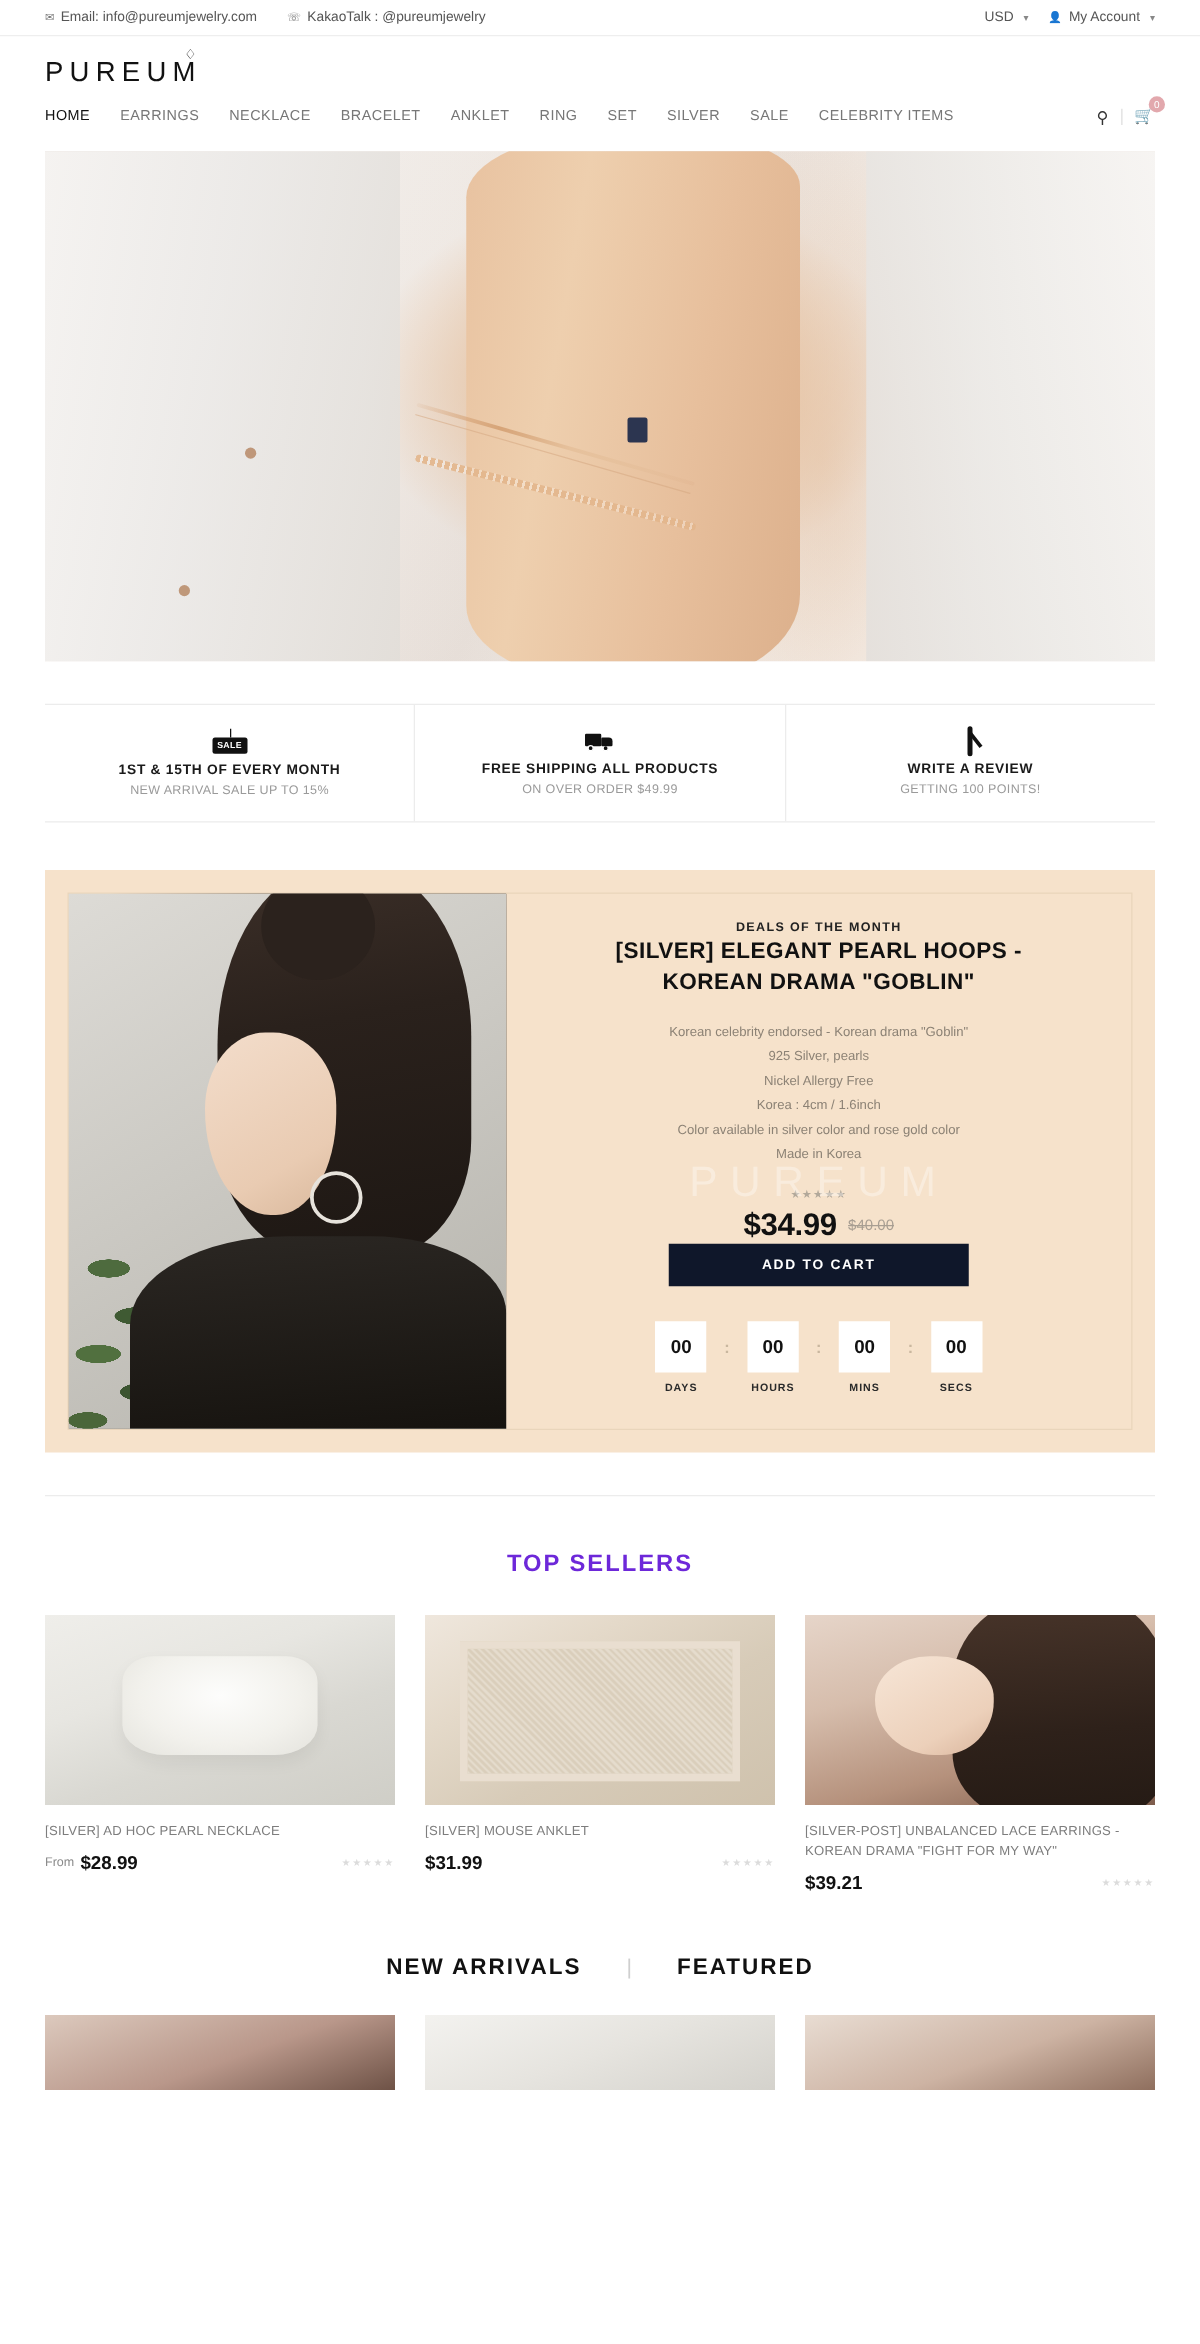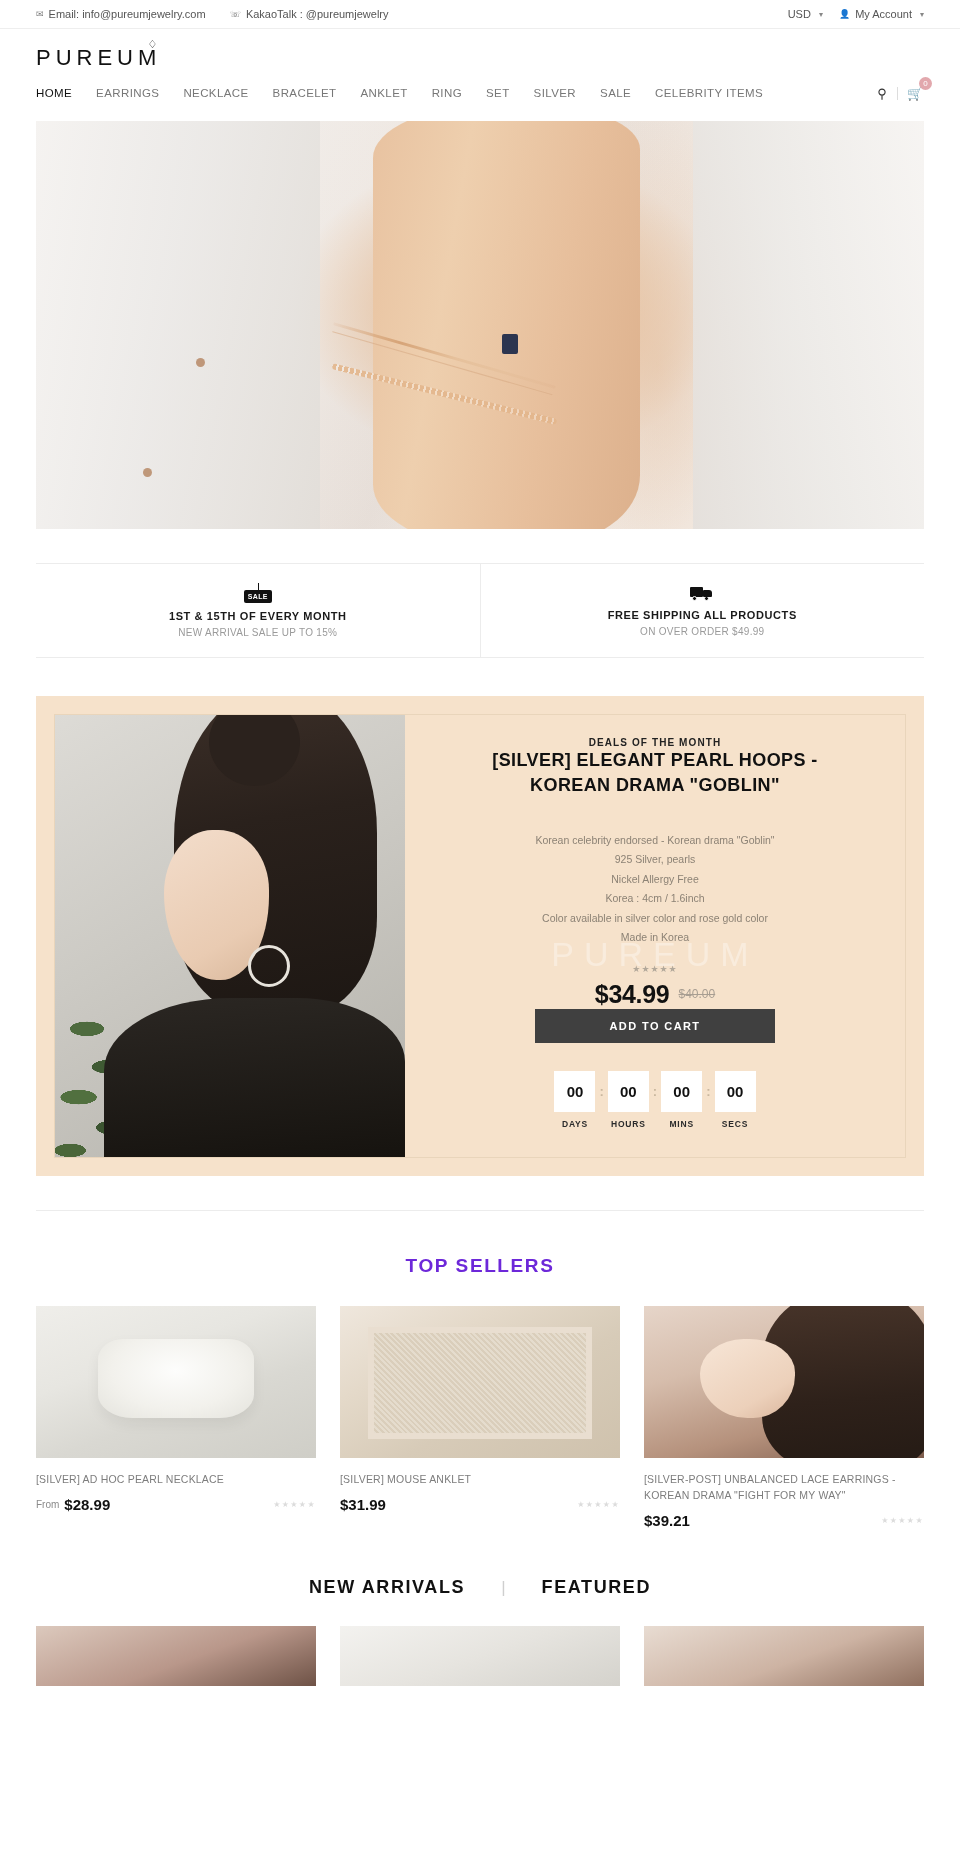--- a/index.html
+++ b/index.html
@@ -263,34 +263,34 @@
     font-size: 34px; letter-spacing: 10px;
     color: rgba(255,255,255,0.35);
     pointer-events: none;
     white-space: nowrap;
   }
   .deals-eyebrow {
     font-size: 10px; font-weight: bold; letter-spacing: 1.1px; color:#222;
   }
   .deals-title {
     font-size: 18px; font-weight: bold; letter-spacing: .4px; color: #111;
-    text-align: center; line-height: 1.35; margin-bottom: 34px; max-width: 400px;
+    text-align: center; line-height: 1.35; margin-bottom: 20px; max-width: 400px;
   }
   .deals-desc { text-align: center; font-size: 10.5px; color: #8c8275; line-height: 1.85; margin-bottom: 16px; }
   .stars { color:#b2a89a; font-size: 9px; letter-spacing: 1px; margin-bottom: 6px; }
   .price-row { display:flex; align-items: center; gap: 9px; }
   .price-now { font-size: 25px; font-weight: bold; color: #111; letter-spacing: -.3px; }
   .price-old { font-size: 12px; color: #a89e92; text-decoration: line-through; }
   .atc-btn {
-    background:#404040; color:#fff; border:none;
+    background:#0f172a; color:#fff; border:none;
     width: 240px; height: 34px;
     font-size: 11px; font-weight: bold; letter-spacing: 1.4px;
     cursor: pointer; margin-bottom: 28px;
   }
-  .timer { display:flex; align-items:flex-start; gap: 4px; }
+  .timer { display:flex; align-items:flex-start; gap: 14px; }
   .timer-cell { display:flex; flex-direction:column; align-items:center; gap:7px; }
   .timer-box {
     width: 41px; height: 41px; background:#fff;
     display:flex; align-items:center; justify-content:center;
     font-size: 15px; font-weight: bold; color:#111;
   }
   .timer-label { font-size: 8.5px; letter-spacing: .8px; color:#2b2b2b; font-weight:600; }
   .timer-colon { font-size: 13px; color:#c9b79f; line-height: 41px; font-weight:bold; }
 
   
@@ -425,20 +425,25 @@
 <div class="features">
   <div class="feature">
     <span class="feature-ico"><span class="sale-tag">SALE</span></span>
     <div class="feature-title">1ST &amp; 15TH OF EVERY MONTH</div>
     <div class="feature-sub">NEW ARRIVAL SALE UP TO 15%</div>
   </div>
   <div class="feature">
     <span class="feature-ico"><span class="truck"><i class="w1"></i><i class="w2"></i></span></span>
     <div class="feature-title">FREE SHIPPING ALL PRODUCTS</div>
     <div class="feature-sub">ON OVER ORDER $49.99</div>
+  </div>
+  <div class="feature">
+    <span class="feature-ico"><span class="pencil-box"></span></span>
+    <div class="feature-title">WRITE A REVIEW</div>
+    <div class="feature-sub">GETTING 100 POINTS!</div>
   </div>
 </div>
 
 <div class="deals">
   <div class="deals-inner">
     <div class="deals-img">
       <div class="di-wall"></div>
       <div class="di-plant"></div>
       <div class="di-hair"></div>
       <div class="di-bun"></div>

